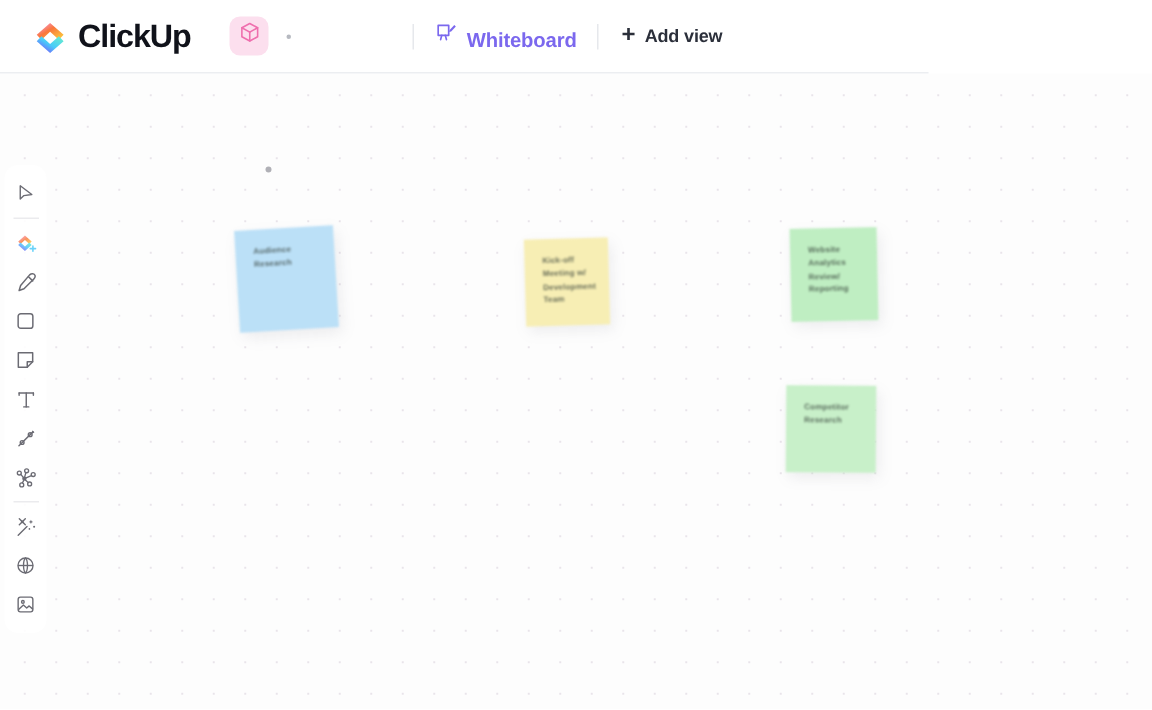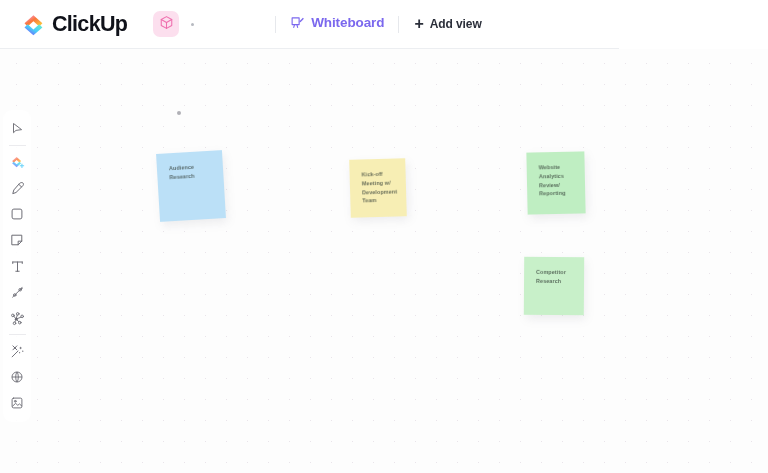--- a/index.html
+++ b/index.html
@@ -76,21 +76,21 @@
     height: 28px;
   }
   .vdiv {
     width: 1px;
     height: 17px;
     background: #e6e8ec;
     margin: 0 9px;
   }
   .tab {
     display: flex;
-    align-items: flex-start;
+    align-items: flex-end;
     gap: 6px;
     padding: 3px 5px;
     border-radius: 5px;
     cursor: pointer;
   }
   .tab-label {
     font-size: 13.5px;
     font-weight: 600;
     color: #7b68ee;
     letter-spacing: -0.1px;

